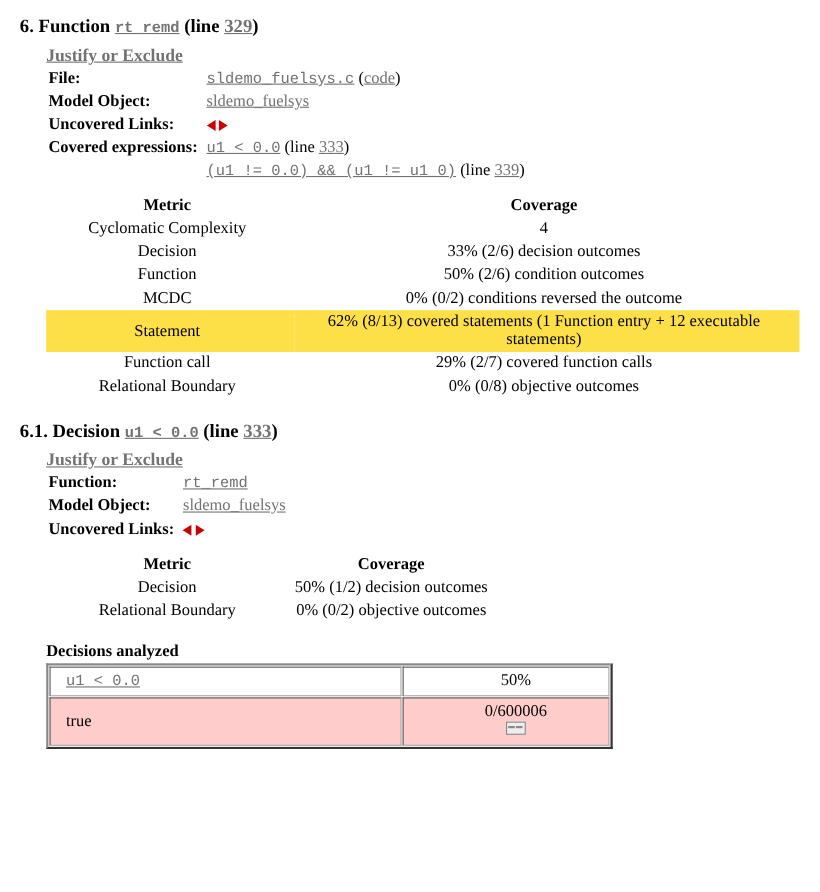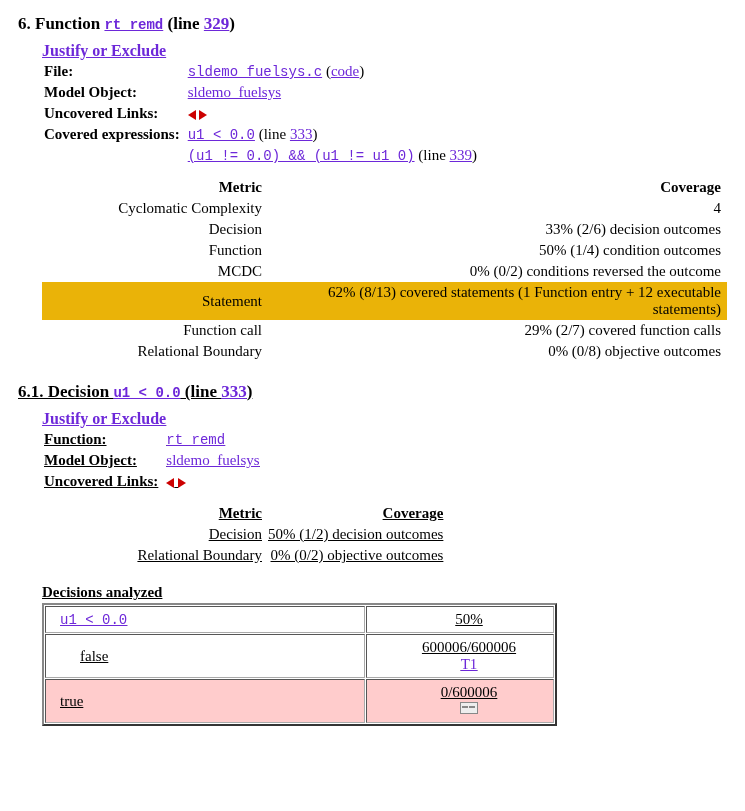--- a/index.html
+++ b/index.html
@@ -2,47 +2,47 @@
 <html><head>
 <meta charset="utf-8">
 <style>
 body {
   font-family: "Times New Roman", serif;
   font-size: 16px;
   margin: 10px 18px;
   color: #000;
   background: #fff;
 }
-a { color: #6d28d9; text-decoration: underline; }
+a { color: #737373; text-decoration: underline; }
 .code { font-family: "Courier New", monospace; font-size: 14px; }
 h3 { font-size: 17px; font-weight: bold; margin: 4px 0 8px 0; }
 .sub-block { margin-left: 24px; }
 .meta-table td { padding: 1px 6px 1px 0; vertical-align: top; font-size: 15px; white-space: nowrap; margin-top: 28px; }
 .meta-table td:first-child { font-weight: bold; }
 .metric-table { margin-top: 10px; border-collapse: collapse; }
-.metric-table td, .metric-table th { padding: 2px 6px 2px 0; text-align: right; font-size: 15px; font-weight: normal; }
+.metric-table td, .metric-table th { padding: 2px 6px 2px 0; text-align: center; font-size: 15px; font-weight: normal; }
 .metric-table th { font-weight: bold; }
-.row-hl { background: #eab308; }
+.row-hl { background: #fde047; }
 .arrow-left {
   display: inline-block;
   width: 0; height: 0;
   border-top: 5px solid transparent;
   border-bottom: 5px solid transparent;
   border-right: 8px solid #CC0000;
   vertical-align: middle;
 }
 .arrow-right {
   display: inline-block;
   width: 0; height: 0;
   border-top: 5px solid transparent;
   border-bottom: 5px solid transparent;
   border-left: 8px solid #CC0000;
   vertical-align: middle;
 }
-.dec-block { margin-top: 20px; text-decoration: underline; }
+.dec-block { margin-top: 20px; }
 .dec-analyzed-label { font-weight: bold; margin: 18px 0 2px 0; font-size: 15px; }
 .dec-table { border: 2px outset #888; border-collapse: separate; border-spacing: 1px; background: #fff; }
 .dec-table td { border: 1px inset #aaa; padding: 4px 14px; font-size: 15px; min-width: 140px; }
 .dec-table td.center { text-align: center; padding-left: 32px; }
 .dec-table tr.pink td { background: #FFCCCC; }
 .ticon {
   display: inline-block;
   width: 16px; height: 10px;
   border: 1px solid #888;
   background: #eee;
@@ -109,21 +109,21 @@
     <tr>
           <td>Cyclomatic Complexity</td>
           <td>4</td>
         </tr>
     <tr>
           <td>Decision</td>
           <td>33% (2/6) decision outcomes</td>
         </tr>
     <tr>
           <td>Function</td>
-          <td>50% (1/4) condition outcomes</td>
+          <td>50% (2/6) condition outcomes</td>
         </tr>
     <tr>
           <td>MCDC</td>
           <td>0% (0/2) conditions reversed the outcome</td>
         </tr>
     <tr class="row-hl">
           <td>Statement</td>
           <td>62% (8/13) covered statements (1 Function entry + 12 executable statements)</td>
         </tr>
     <tr>
@@ -183,27 +183,20 @@
     </tbody>
       </table>
 
     <div class="dec-analyzed-label">Decisions analyzed</div>
 
     <table class="dec-table">
       <tbody>
           <tr>
         <td style="min-width:290px;"><a href="#" class="code">u1 &lt; 0.0</a></td>
         <td class="center">50%</td>
-      </tr>
-      <tr>
-        <td style="padding-left:34px;">false</td>
-        <td class="center">
-          <span>600006/600006</span><br>
-          <a href="#">T1</a>
-        </td>
       </tr>
       <tr class="pink">
         <td style="padding-left:14px;">true</td>
         <td class="center">
           <span>0/600006</span><br>
           <a href="#"><span class="ticon"></span></a>
         </td>
       </tr>
     </tbody>
       </table>

